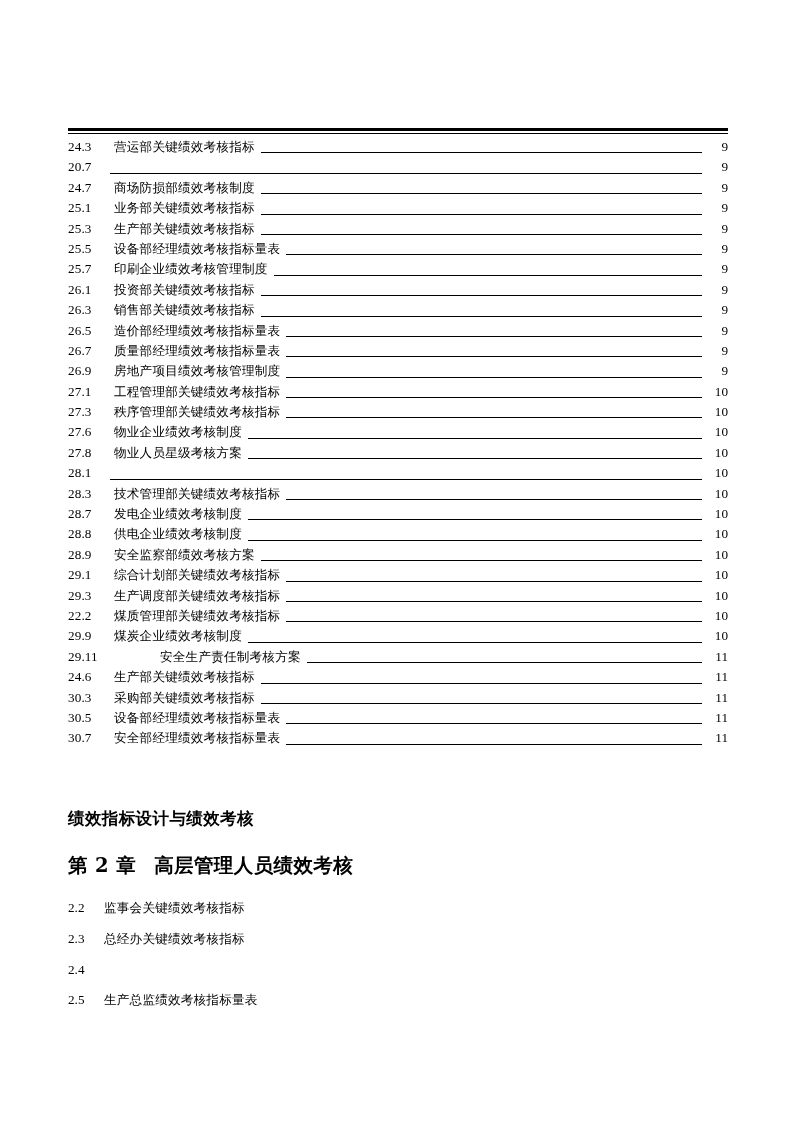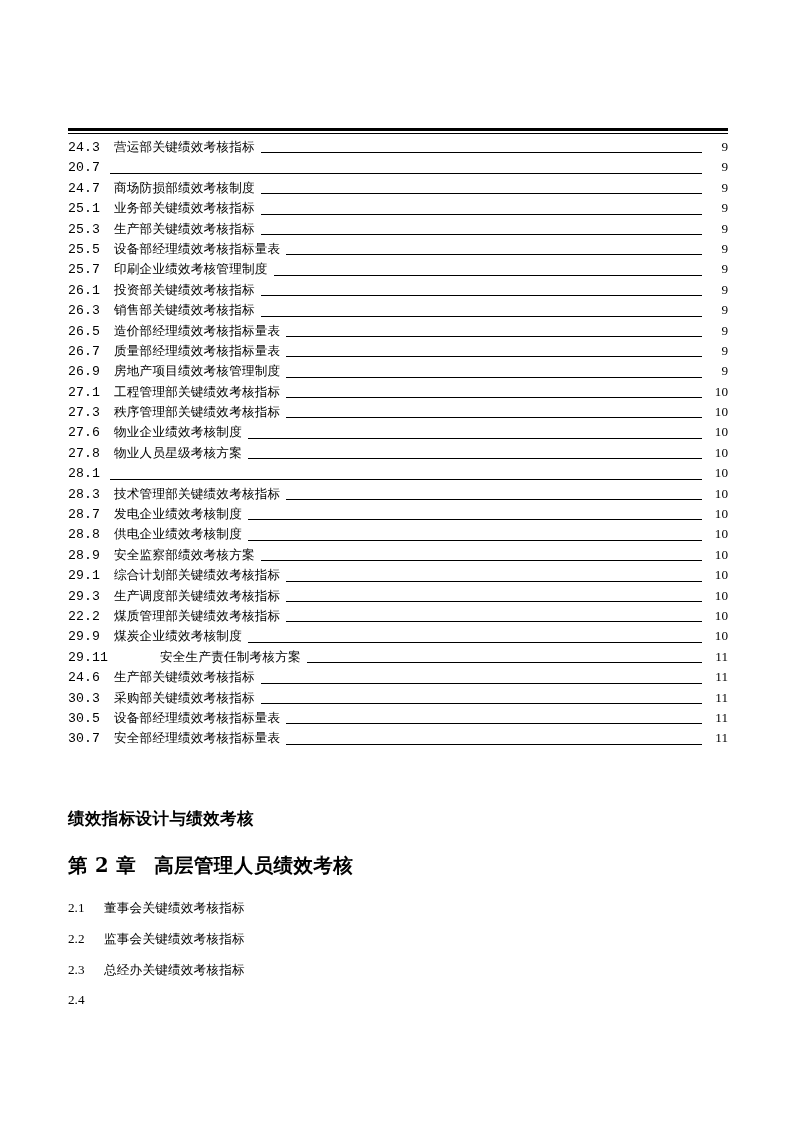--- a/index.html
+++ b/index.html
@@ -54,21 +54,21 @@
     align-items: baseline;
     height: 20.4px;
     font-size: 13.2px;
     line-height: 20.4px;
     white-space: nowrap;
   }
 
   .toc-num {
     flex: 0 0 auto;
     min-width: 40px;
-    font-family: Liberation Mono, monospace;
+    font-family: Liberation Serif, serif;
     letter-spacing: 0.1px;
   }
 
   .toc-title {
     flex: 0 0 auto;
     padding-left: 6px;
     padding-right: 4px;
     font-family: "DejaVu Serif", "Liberation Serif", serif;
     font-size: 12.6px;
     letter-spacing: 0.2px;
@@ -346,30 +346,30 @@
       </ul>
   </div>
 
   <div class="heading-1">绩效指标设计与绩效考核</div>
 
   <div class="heading-2">
     <span>第 2 章</span><span class="ch-gap"></span><span>高层管理人员绩效考核</span>
   </div>
 
   <ul class="chapter-list" id="chapter-list">
-      <li class="chapter-item">
-        <span class="ci-num">2.1</span>
-        <span class="ci-title">董事会关键绩效考核指标</span>
-      </li>
       <li class="chapter-item">
         <span class="ci-num">2.2</span>
         <span class="ci-title">监事会关键绩效考核指标</span>
       </li>
       <li class="chapter-item">
         <span class="ci-num">2.3</span>
         <span class="ci-title">总经办关键绩效考核指标</span>
       </li>
       <li class="chapter-item">
         <span class="ci-num">2.4</span>
       </li>
+      <li class="chapter-item">
+        <span class="ci-num">2.5</span>
+        <span class="ci-title">生产总监绩效考核指标量表</span>
+      </li>
     </ul>
 
 </div>
 
 </body></html>

